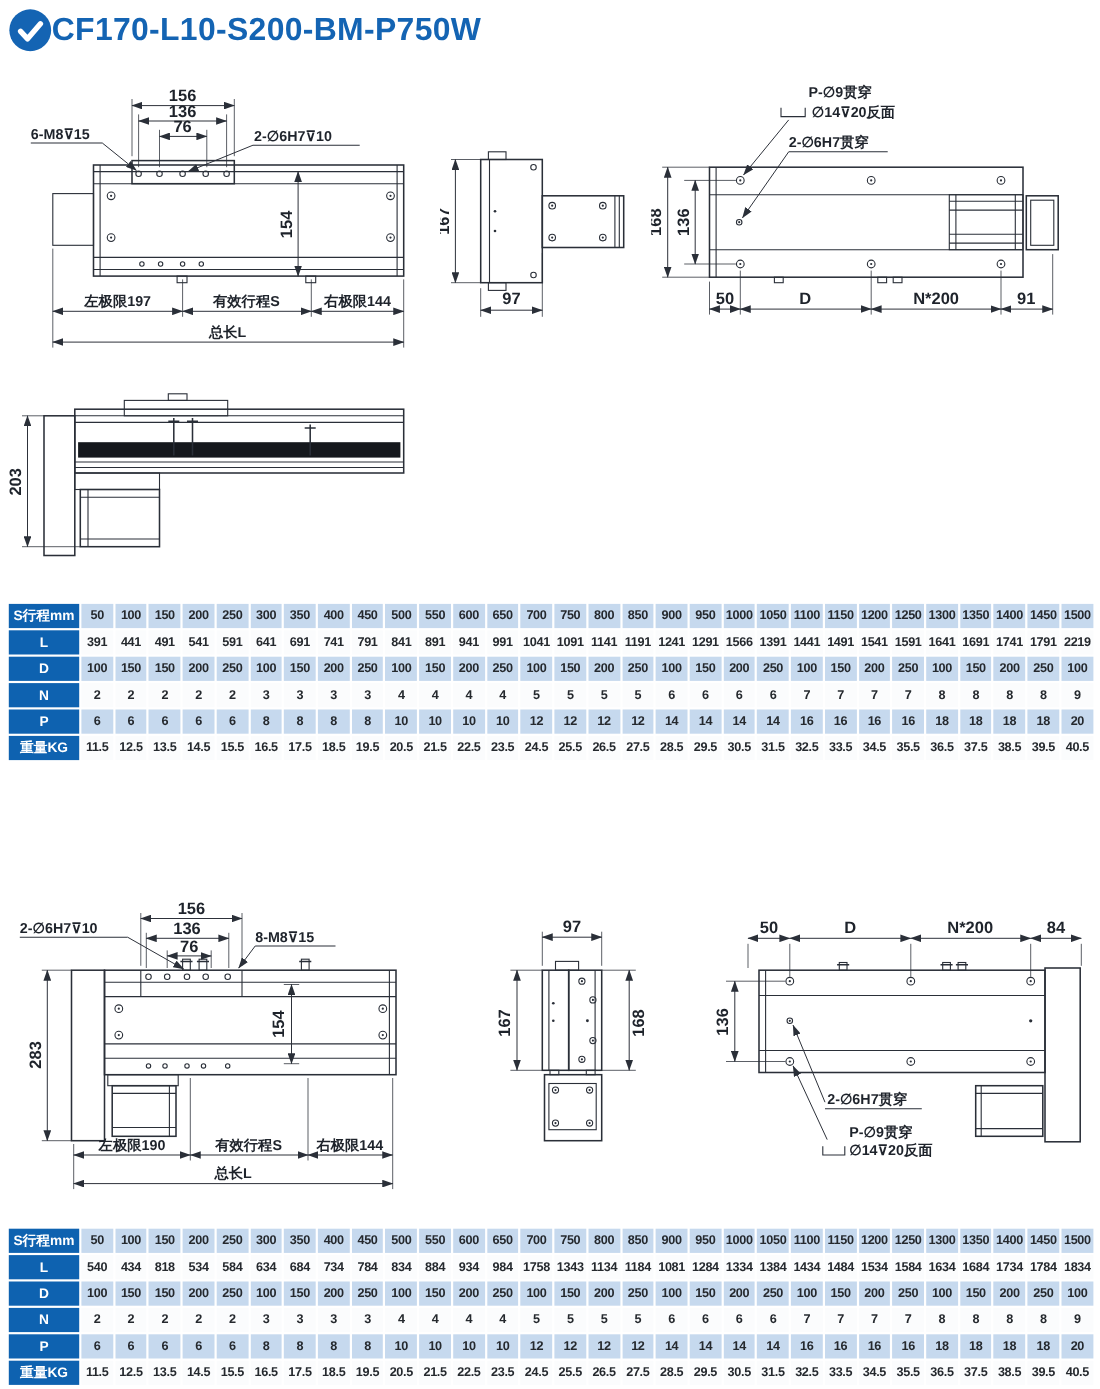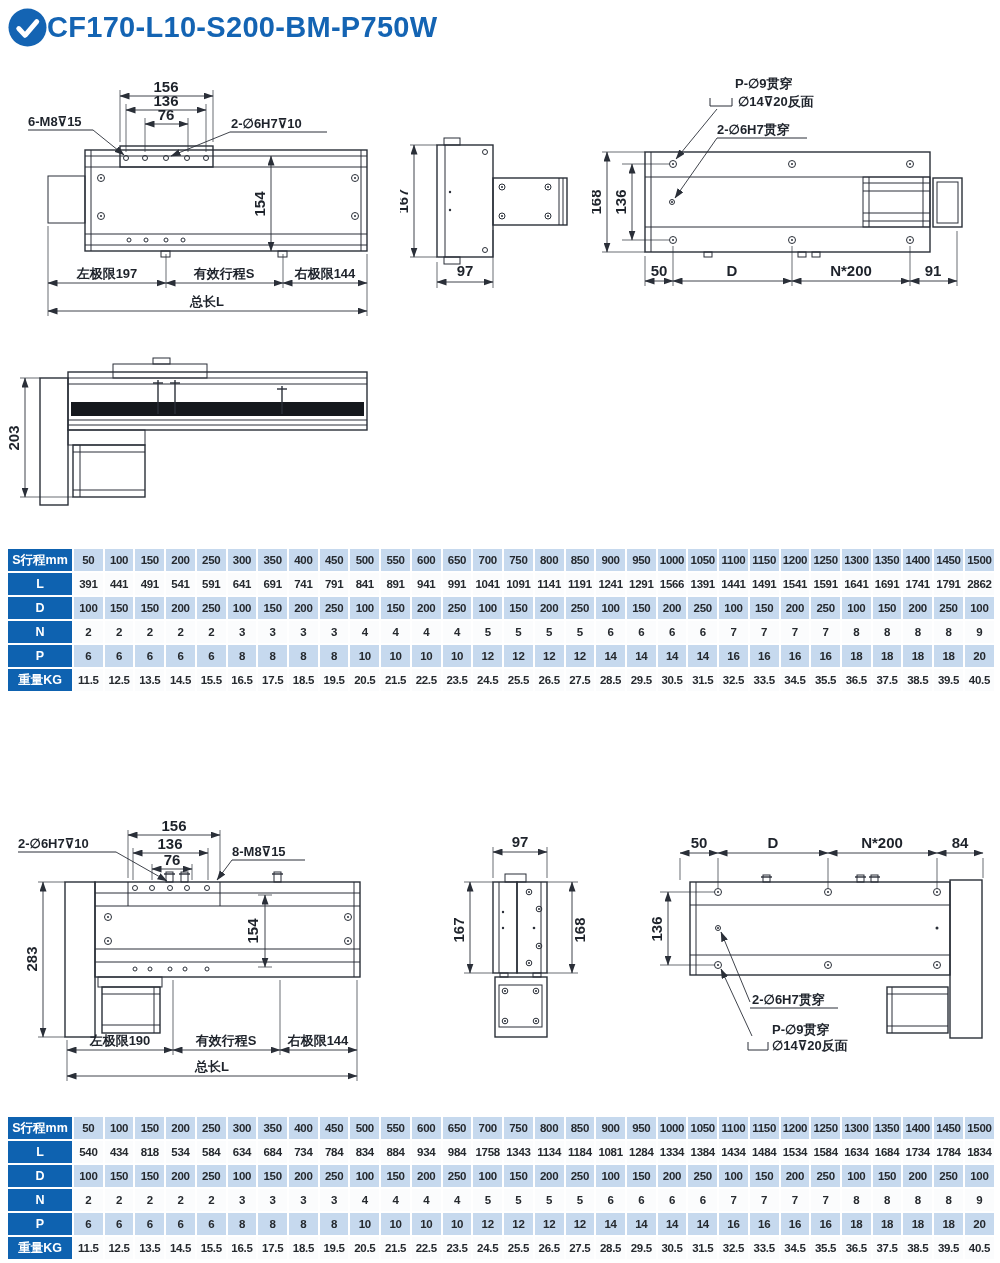--- a/index.html
+++ b/index.html
@@ -306,21 +306,21 @@
           <td>1566</td>
           <td>1391</td>
           <td>1441</td>
           <td>1491</td>
           <td>1541</td>
           <td>1591</td>
           <td>1641</td>
           <td>1691</td>
           <td>1741</td>
           <td>1791</td>
-          <td>2862</td>
+          <td>2219</td>
         </tr>
         <tr class="alt">
           <th>D</th>
           <td>100</td>
           <td>150</td>
           <td>150</td>
           <td>200</td>
           <td>250</td>
           <td>100</td>
           <td>150</td>

